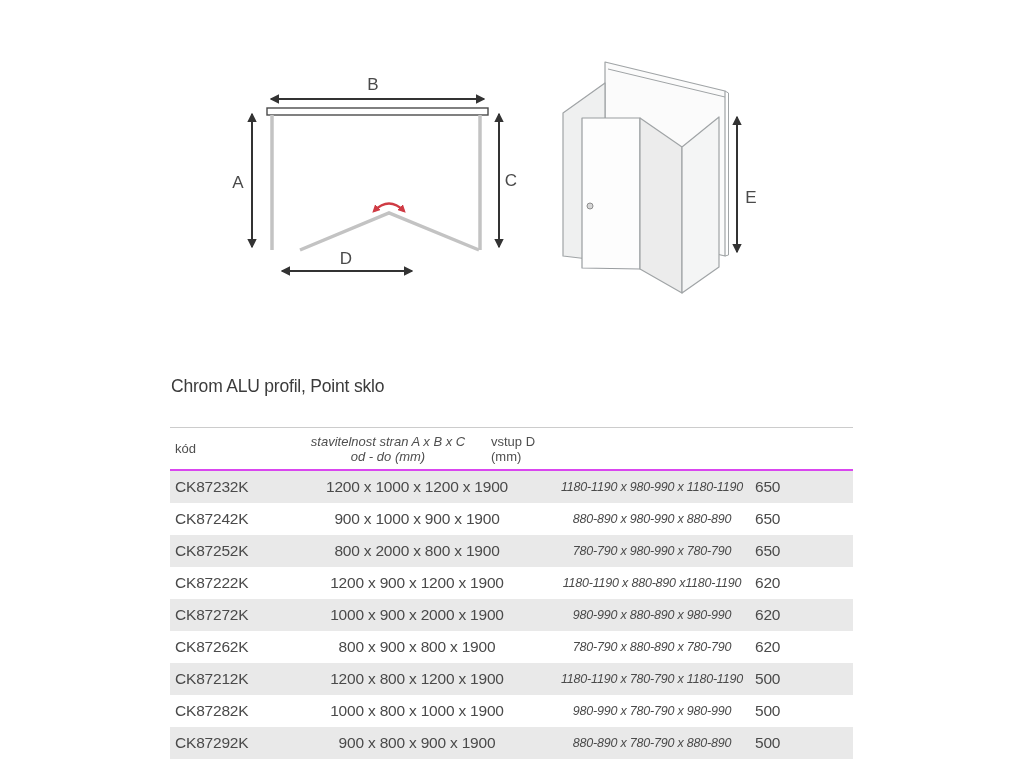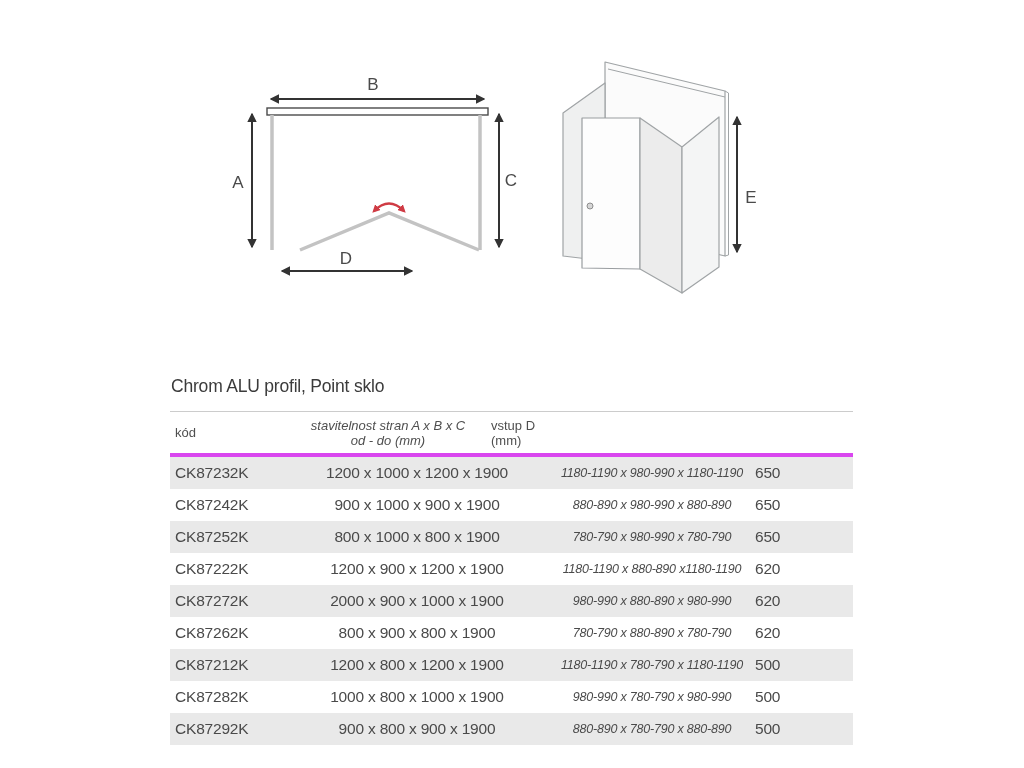--- a/index.html
+++ b/index.html
@@ -24,23 +24,24 @@
 
   
   #spec-table {
     position: absolute; left: 170px; top: 411px; width: 683px;
     color: #4a4a4a;
   }
   .thead {
     display: flex; align-items: center;
     height: 41px;
     border-top: 1px solid #cccccc;
-    border-bottom: 4px solid #d946ef;
+    border-bottom: 2px solid #d946ef;
     font-size: 13px; color: #4f4f4f;
     line-height: 15px;
+    margin-top: 16px;
   }
   .trow {
     display: flex; align-items: center;
     height: 32px;
     font-size: 15.5px;
     letter-spacing: -0.2px;
   }
   .trow:nth-child(odd) { background: #e9e9e9; }
 
   .col-kod   { width: 115px; text-align: left; padding-left: 5px; box-sizing: border-box; }
@@ -129,33 +130,33 @@
         <div class="col-vst">650</div>
       </div>
       <div class="trow">
         <div class="col-kod">CK87242K</div>
         <div class="col-roz">900 x 1000 x 900 x 1900</div>
         <div class="col-sta">880-890 x 980-990 x 880-890</div>
         <div class="col-vst">650</div>
       </div>
       <div class="trow">
         <div class="col-kod">CK87252K</div>
-        <div class="col-roz">800 x 1000 x 800 x 1900</div>
+        <div class="col-roz">800 x 2000 x 800 x 1900</div>
         <div class="col-sta">780-790 x 980-990 x 780-790</div>
         <div class="col-vst">650</div>
       </div>
       <div class="trow">
         <div class="col-kod">CK87222K</div>
         <div class="col-roz">1200 x 900 x 1200 x 1900</div>
         <div class="col-sta">1180-1190 x 880-890 x1180-1190</div>
         <div class="col-vst">620</div>
       </div>
       <div class="trow">
         <div class="col-kod">CK87272K</div>
-        <div class="col-roz">2000 x 900 x 1000 x 1900</div>
+        <div class="col-roz">1000 x 900 x 2000 x 1900</div>
         <div class="col-sta">980-990 x 880-890 x 980-990</div>
         <div class="col-vst">620</div>
       </div>
       <div class="trow">
         <div class="col-kod">CK87262K</div>
         <div class="col-roz">800 x 900 x 800 x 1900</div>
         <div class="col-sta">780-790 x 880-890 x 780-790</div>
         <div class="col-vst">620</div>
       </div>
       <div class="trow">

